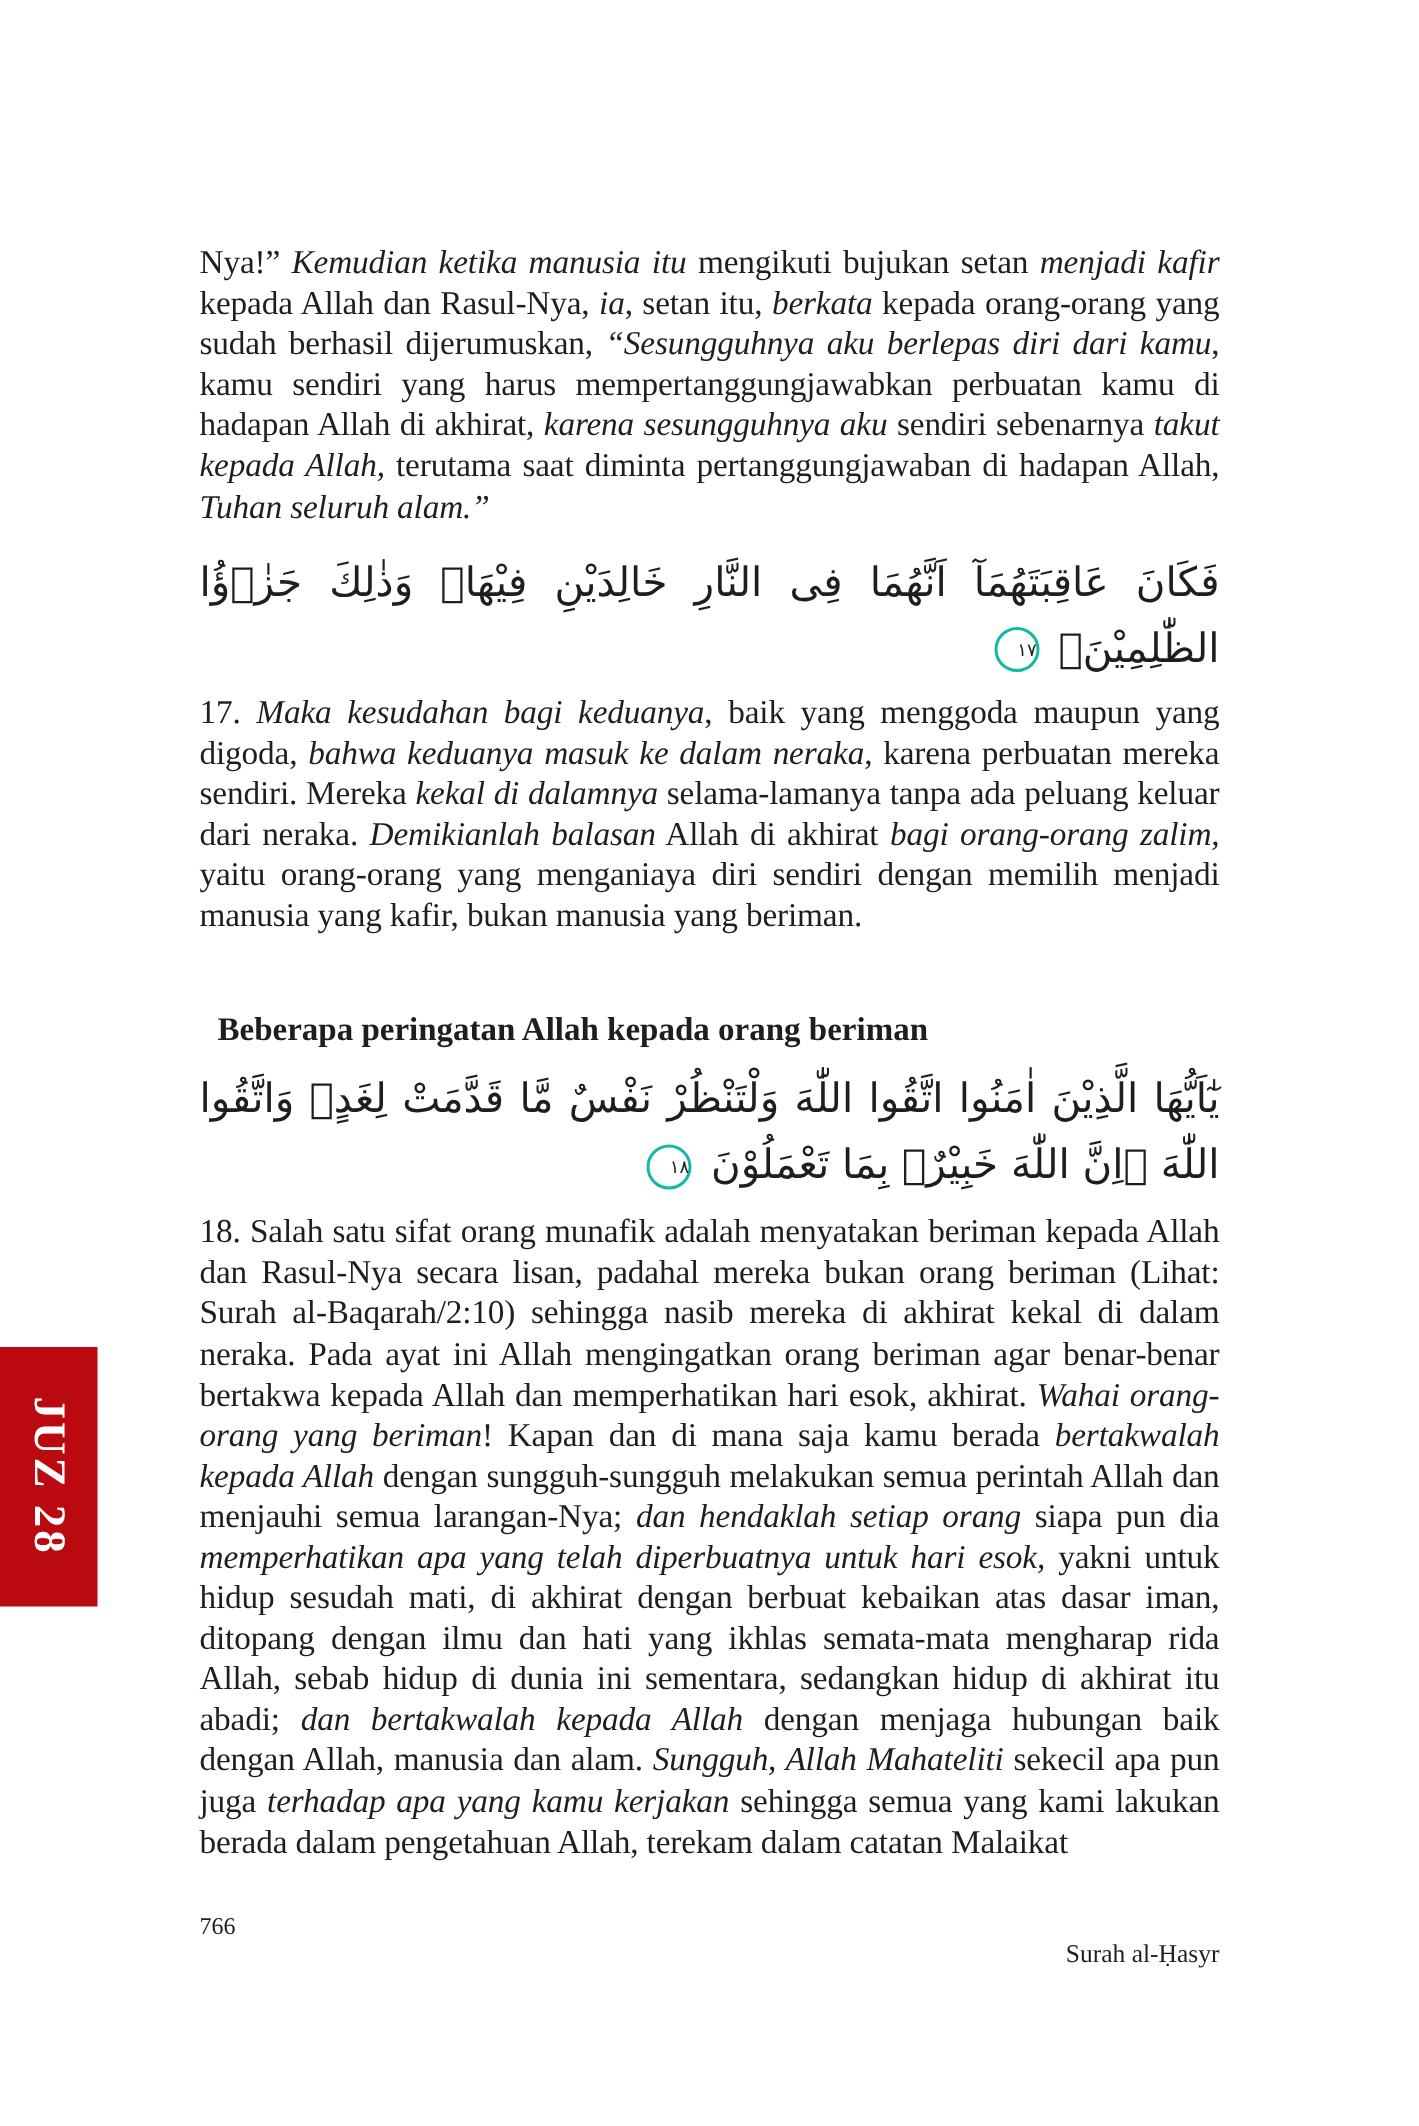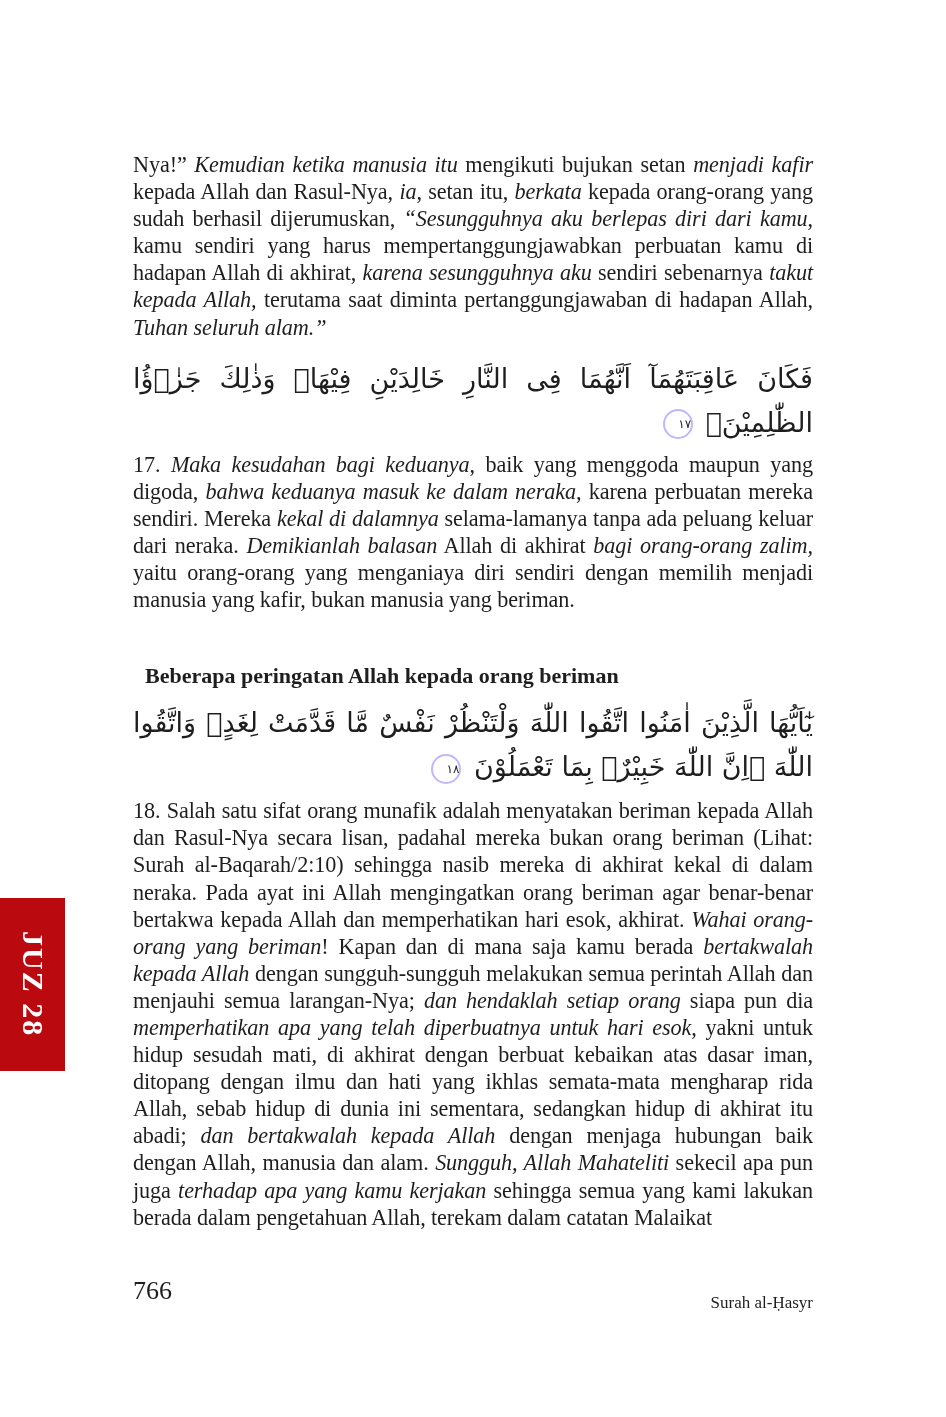--- a/index.html
+++ b/index.html
@@ -1,49 +1,49 @@
 <!DOCTYPE html>
 <html><head>
   <meta charset="utf-8">
   <style>
     html, body { margin: 0; padding: 0; }
     body {
       width: 946px; height: 1417px; position: relative; background: #ffffff;
       font-family: "Liberation Serif", "DejaVu Serif", serif; color: #1e1e1e;
       overflow: hidden;
     }
-    .page { position: absolute; left: 133px; top: 151px; width: 680px; }
+    .page { position: absolute; left: 133px; top: 161px; width: 680px; }
     .para {
       font-size: 22.2px; line-height: 27.1px; text-align: justify;
       margin: 0; letter-spacing: -0.1px;
     }
     .para i { font-style: italic; }
     .arabic {
       direction: rtl; text-align: justify; text-align-last: right;
       font-family: "DejaVu Sans", sans-serif; font-size: 27px; line-height: 44px;
       margin: 0;
     }
     .ayah-mark {
-      display: inline-block; width: 26px; height: 26px; border: 2px solid #c4b5fd;
+      display: inline-block; width: 26px; height: 26px; border: 2px solid #14b8a6;
       border-radius: 50%; font-size: 12px; line-height: 26px; text-align: center;
       vertical-align: middle; margin: 0 4px; font-family: "DejaVu Sans", sans-serif;
     }
     .heading {
       font-family: "Liberation Serif", serif; font-weight: bold;
       font-size: 22px; line-height: 26px; margin: 12px;
     }
     .juz-tab {
       position: absolute; left: 0; top: 898px; width: 65px; height: 173px;
       background: #bb0a0f; display: flex; align-items: center; justify-content: center;
     }
     .juz-tab span {
       writing-mode: vertical-rl; color: #ffffff; font-weight: bold;
       font-family: "Liberation Serif", serif; font-size: 30px; letter-spacing: 2px;
     }
-    .footer-page { position: absolute; left: 133px; top: 1276px; font-size: 26px; }
+    .footer-page { position: absolute; left: 133px; top: 1276px; font-size: 16px; }
     .footer-surah { position: absolute; right: 133px; top: 1281px; font-size: 17px; margin-top: 12px; }
   </style>
 </head>
 <body>
 
 <div class="juz-tab">
   <span>JUZ 28</span>
 </div>
 
 <div class="page">

